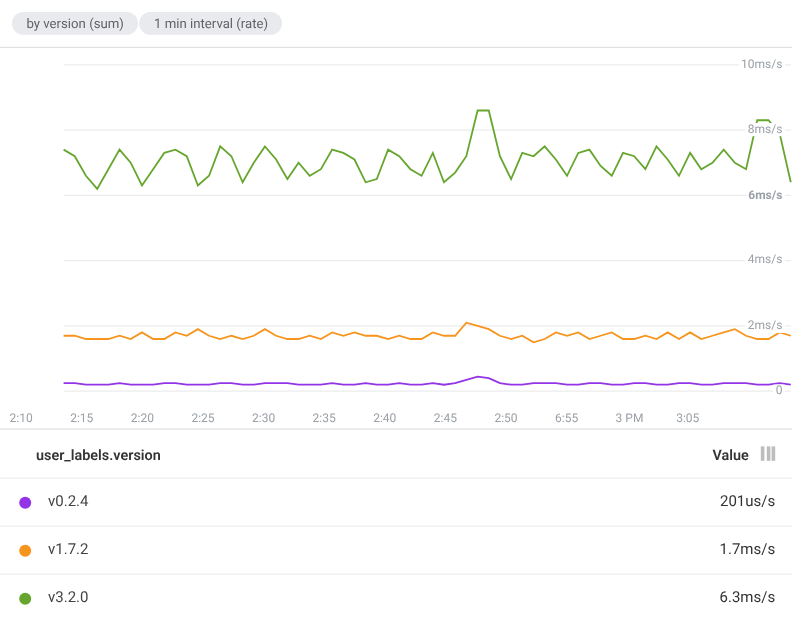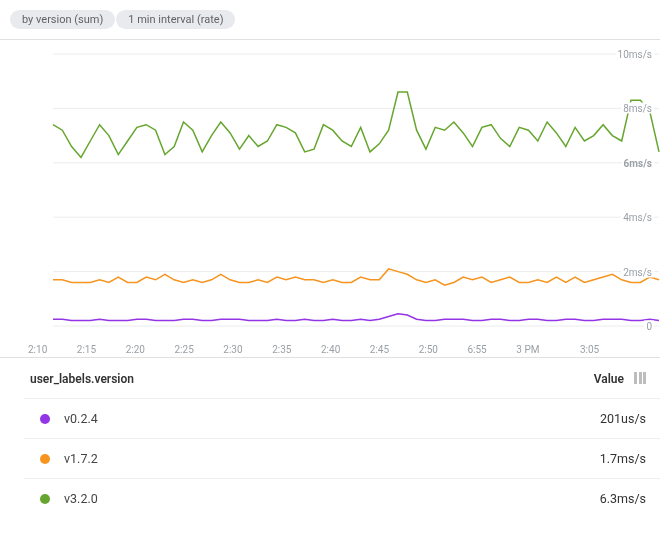--- a/index.html
+++ b/index.html
@@ -45,25 +45,24 @@
     transform: translateY(-50%);
     background: #fff;
     padding: 0 2px;
   }
   .xlabels {
     display: flex;
     justify-content: space-between;
     padding: 4px 46px 2px 8px;
     font-size: 10px;
     color: #9aa0a6;
-    margin-left: 20px;
   }
   .xlabel { flex: 1; text-align: left; white-space: nowrap; }
   .xlabel:first-child { text-align: left; }
-  .xlabel:last-child { text-align: center; }
+  .xlabel:last-child { text-align: left; }
   .legend-head {
     display: flex;
     align-items: flex-start;
     border-top: 1px solid #e0e0e0;
     padding: 14px 14px 12px 30px;
     font-weight: 600;
     color: #333;
     font-size: 12px;
   }
   .spacer { flex: 1; }
@@ -73,21 +72,20 @@
   .cols-icon span {
     display: inline-block; width: 3px; height: 12px; background: #bdbdbd;
   }
   .legend-row {
     display: flex;
     align-items: center;
     border-top: 1px solid #eee;
     padding: 12px 14px 12px 16px;
     font-size: 12.5px;
     color: #444;
-    margin-left: 24px;
   }
   .dot {
     width: 10px; height: 10px; border-radius: 50%;
     margin-right: 14px; flex: 0 0 auto;
   }
   .legend-val { font-variant-numeric: tabular-nums; color: #333; }
 </style>
 </head>
 <body>
 

